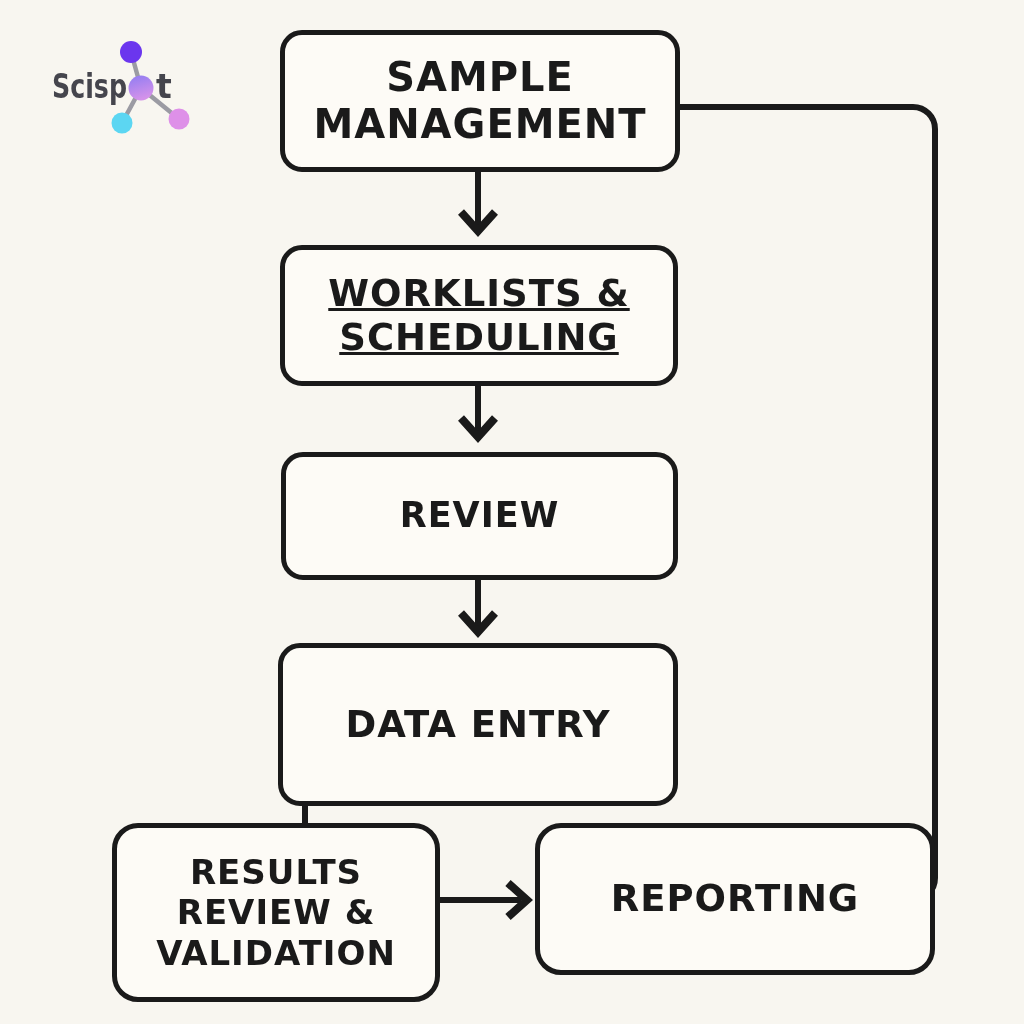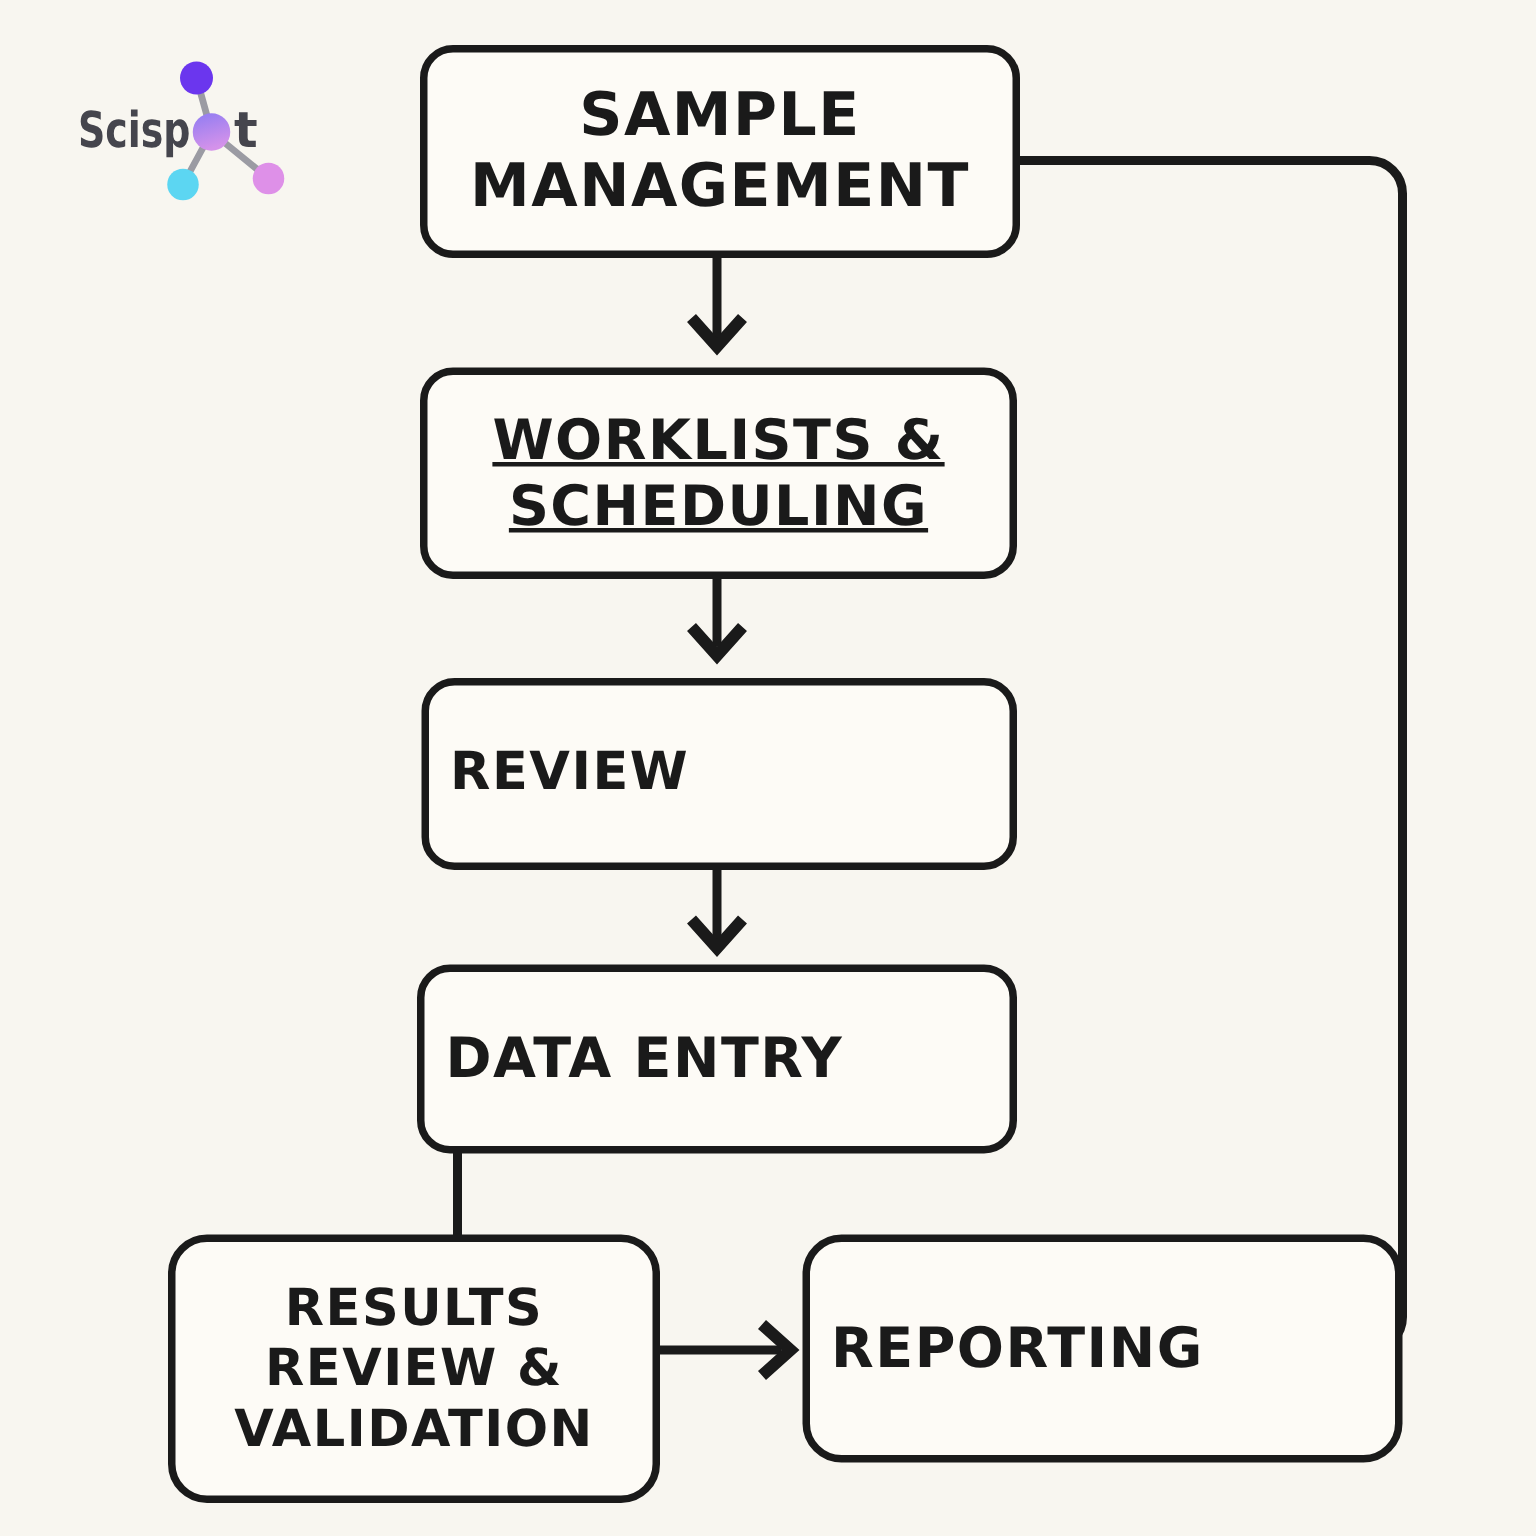--- a/index.html
+++ b/index.html
@@ -37,32 +37,32 @@
     stroke: var(--stroke);
     fill: none;
   }
   .flow-box {
     position: absolute;
     background: var(--box-fill);
     border: 5px solid var(--stroke);
     border-radius: 22px;
     display: flex;
     align-items: center;
-    justify-content: flex-start;
+    justify-content: center;
     text-align: center;
     color: var(--text);
     font-weight: bold;
     line-height: 1.18;
     letter-spacing: 1px;
     padding: 6px 14px;
   }
   .box-sample      { left: 280px; top:  30px; width: 400px; height: 142px; font-size: 40px; }
   .box-worklists   { left: 280px; top: 245px; width: 398px; height: 141px; font-size: 37px; text-decoration: underline; }
   .box-testing     { left: 281px; top: 452px; width: 397px; height: 128px; font-size: 35px; }
-  .box-dataentry   { left: 278px; top: 643px; width: 400px; height: 126px; font-size: 37px; }
+  .box-dataentry   { left: 278px; top: 643px; width: 400px; height: 163px; font-size: 37px; }
   .box-results     { left: 112px; top: 823px; width: 328px; height: 179px; font-size: 34px; border-radius: 26px; }
   .box-reporting   { left: 535px; top: 823px; width: 400px; height: 152px; font-size: 37px; border-radius: 26px; }
   .logo {
     position: absolute;
     left: 40px; top: 32px;
     width: 200px; height: 122px;
   }
   .logo text {
     font-family: "DejaVu Sans", "Liberation Sans", sans-serif;
     font-weight: 600;

